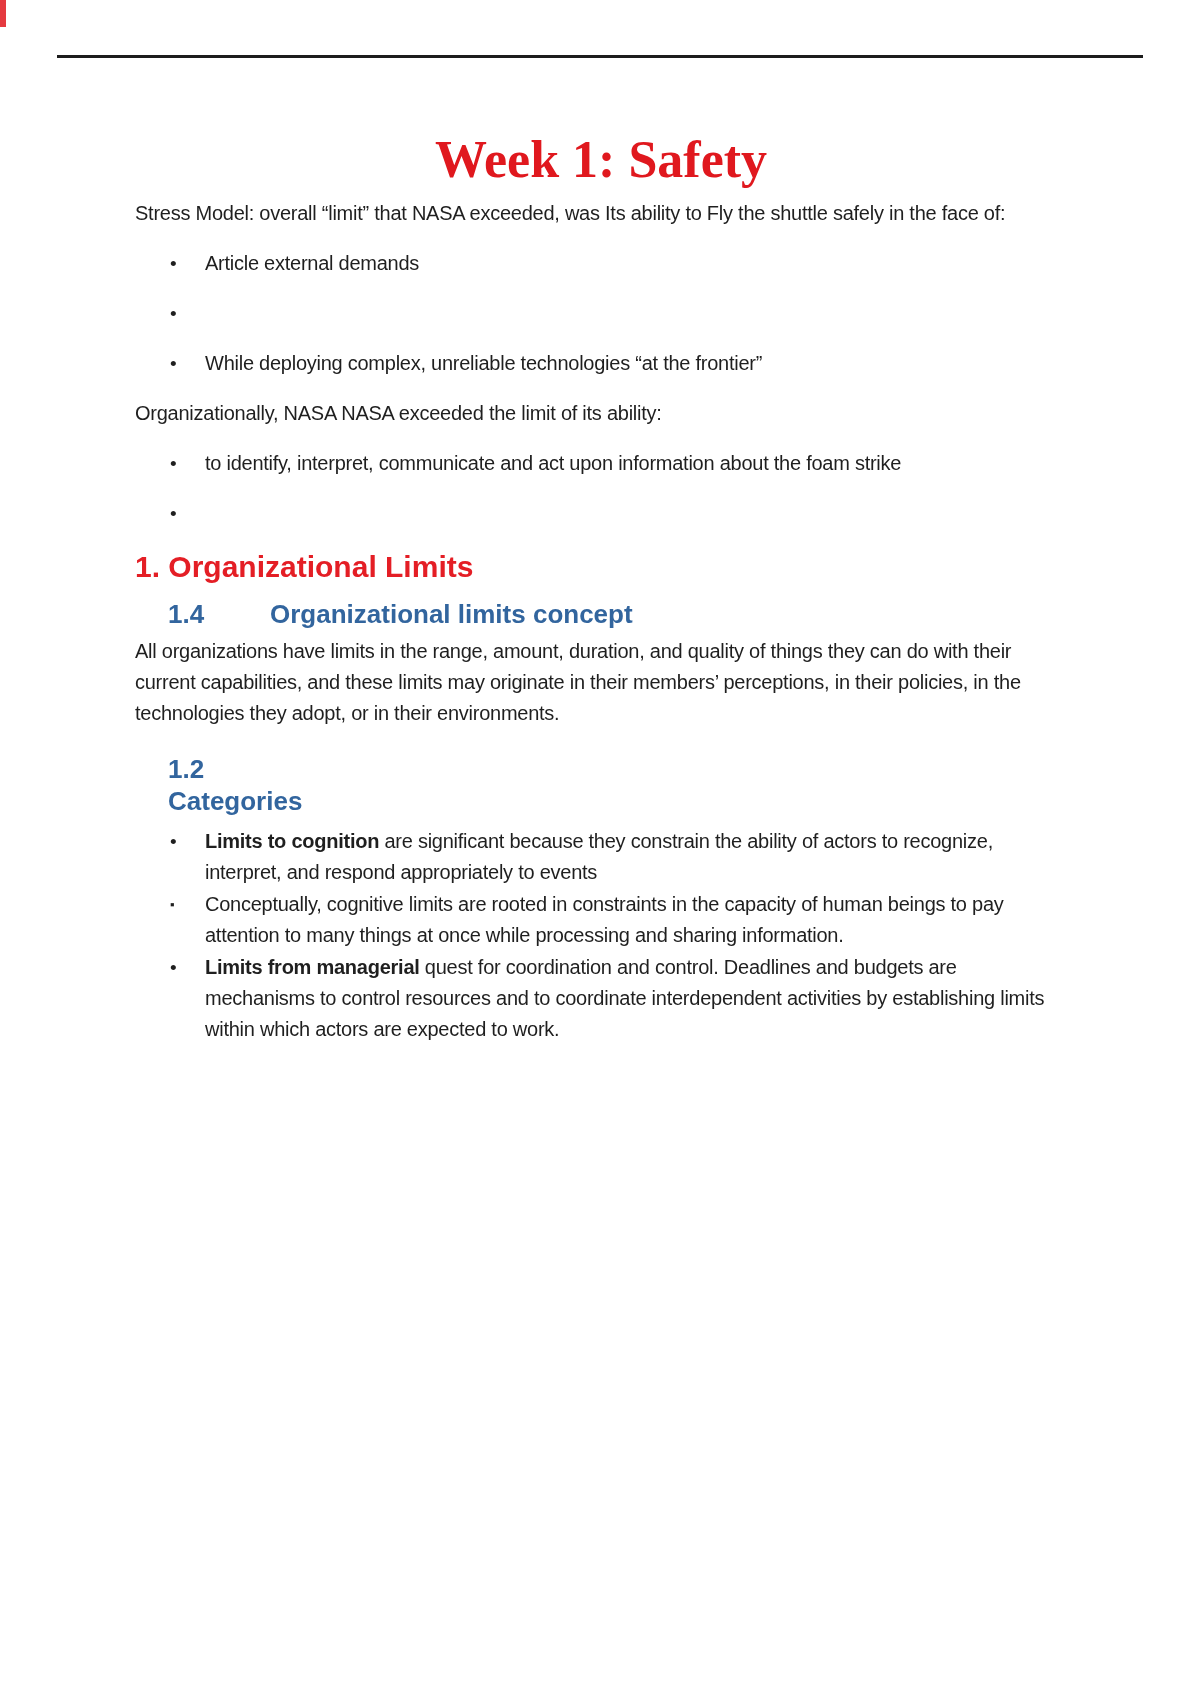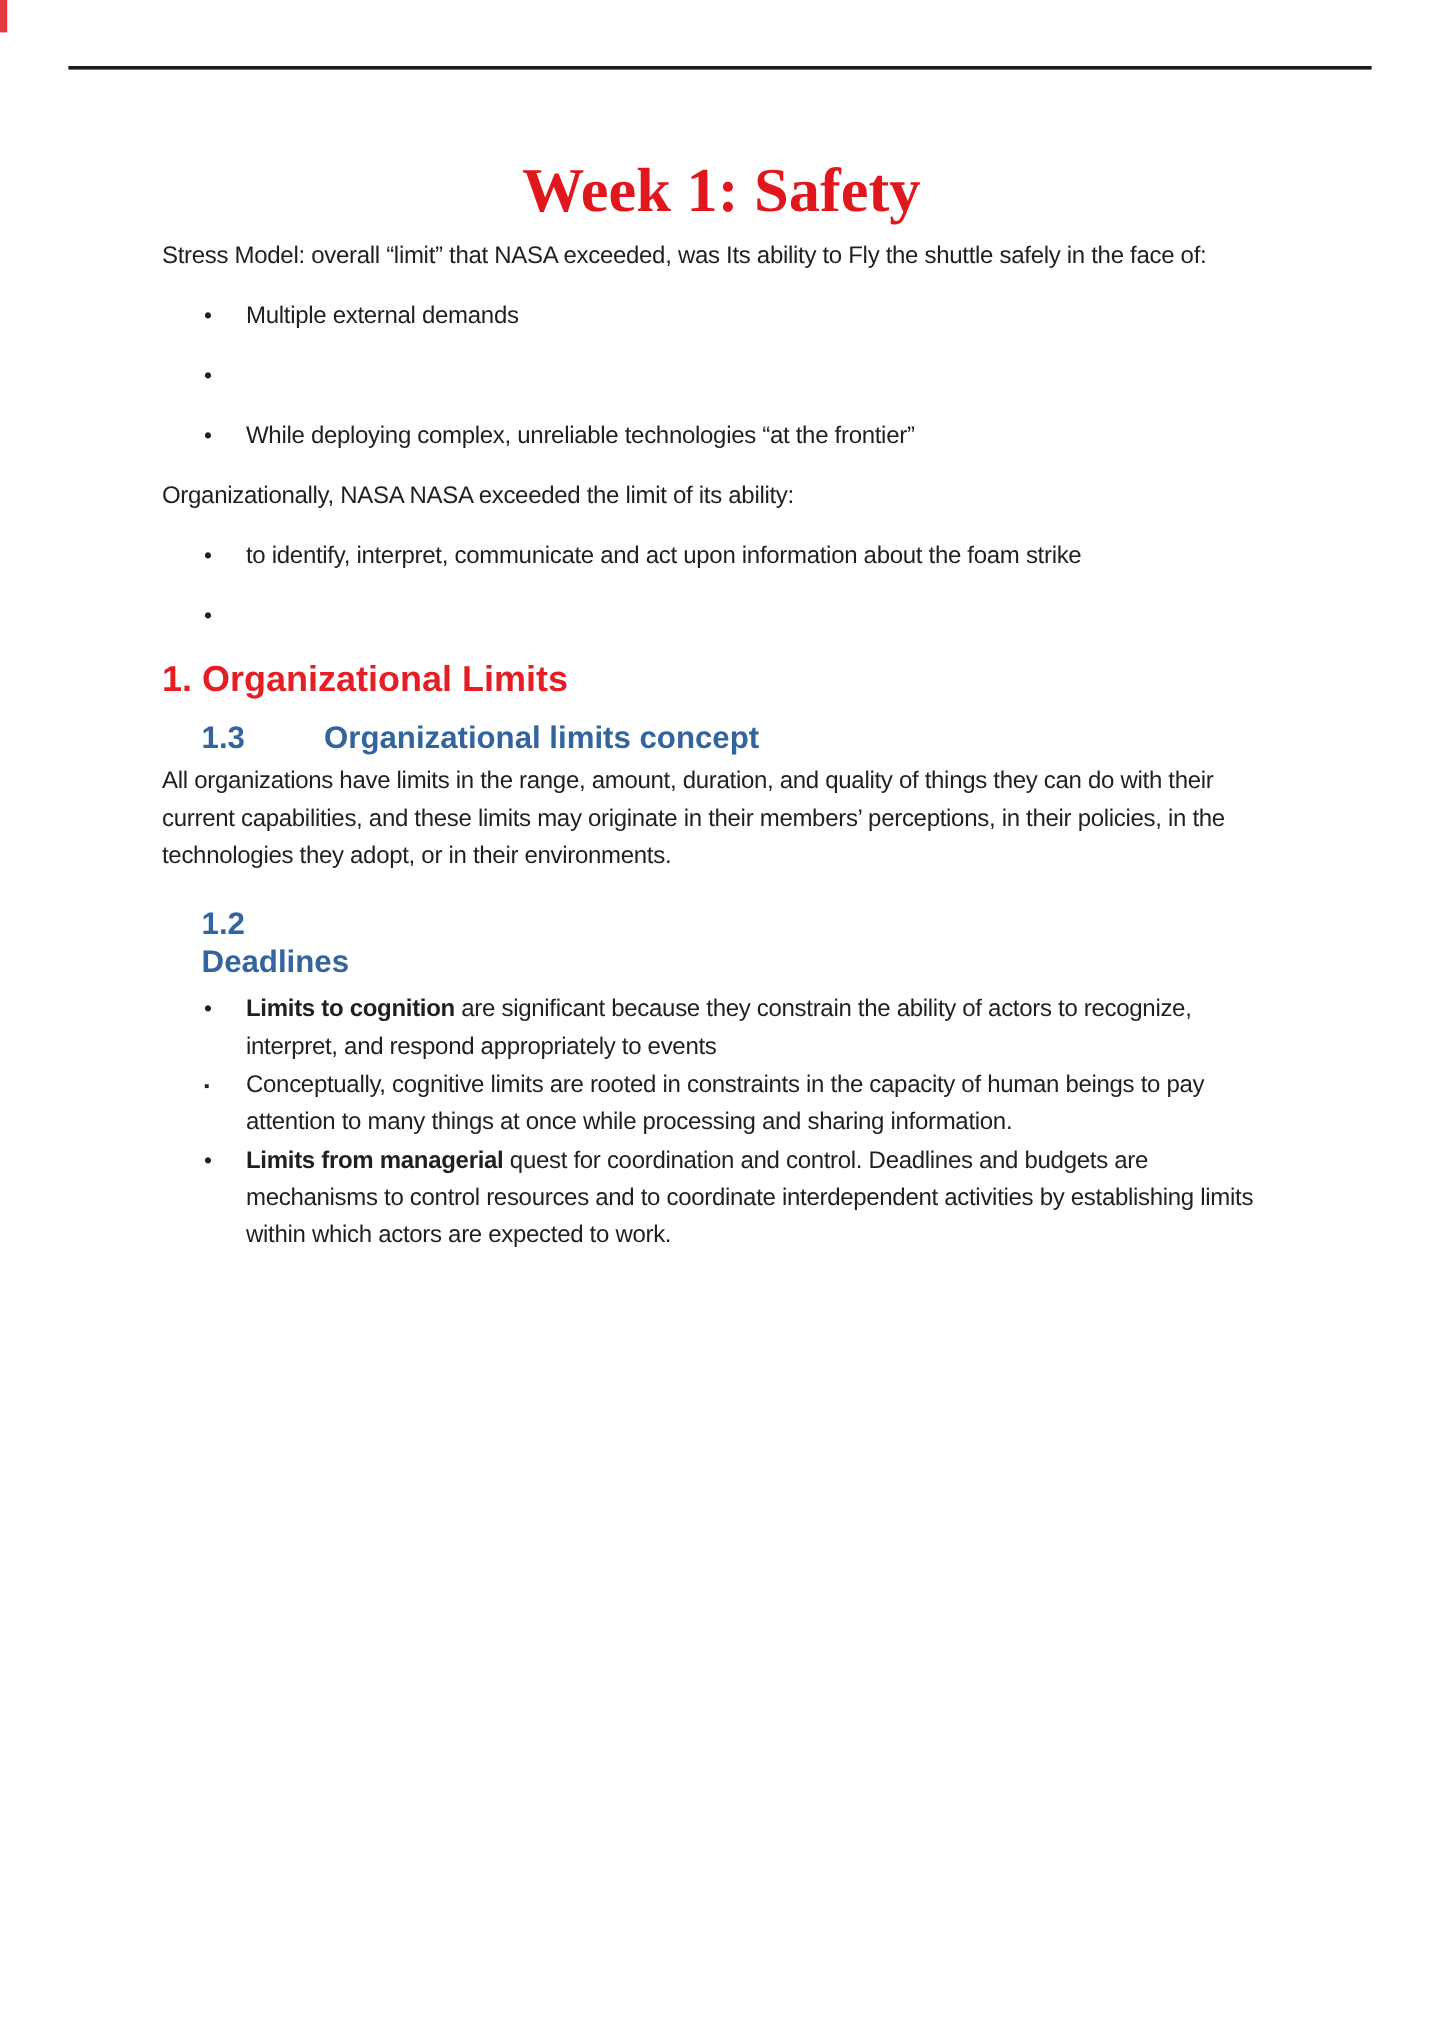--- a/index.html
+++ b/index.html
@@ -83,21 +83,21 @@
 
     <h1 class="doc-title">Week 1: Safety</h1>
 
 
 
     <p class="body-text">Stress Model: overall “limit” that NASA exceeded, was Its ability to Fly the shuttle safely in the face of:</p>
 
     <ul class="doc-list loose">
       <li>
         <span class="bullet-marker">•</span>
-        <span class="li-text">Multiple external demands</span>
+        <span class="li-text">Article external demands</span>
       </li>
       <li>
         <span class="bullet-marker">•</span>
       </li>
       <li>
         <span class="bullet-marker">•</span>
         <span class="li-text">While deploying complex, unreliable technologies “at the frontier”</span>
       </li>
     </ul>
 
@@ -109,29 +109,29 @@
         <span class="li-text">to identify, interpret, communicate and act upon information about the foam strike</span>
       </li>
       <li>
         <span class="bullet-marker">•</span>
       </li>
     </ul>
 
     <h2 class="section-heading">1. Organizational Limits</h2>
 
     <div class="subsection-heading">
-      <span class="sub-num">1.3</span>
+      <span class="sub-num">1.4</span>
       <span class="sub-title">Organizational limits concept</span>
     </div>
 
     <p class="body-text sub-body">All organizations have limits in the range, amount, duration, and quality of things they can do with their current capabilities, and these limits may originate in their members’ perceptions, in their policies, in the technologies they adopt, or in their environments.</p>
 
     <div class="subsection-heading second">
       <span class="sub-num">1.2</span>
-      <span class="sub-title">Deadlines</span>
+      <span class="sub-title">Categories</span>
     </div>
 
     <ul class="doc-list tight">
       <li>
         <span class="bullet-marker">•</span>
         <span class="li-text"><strong>Limits to cognition</strong><span> are significant because they constrain the ability of actors to recognize, interpret, and respond appropriately to events</span></span>
       </li>
       <li class="sub-item">
         <span class="bullet-marker square">▪</span>
         <span class="li-text">Conceptually, cognitive limits are rooted in constraints in the capacity of human beings to pay attention to many things at once while processing and sharing information.</span>

